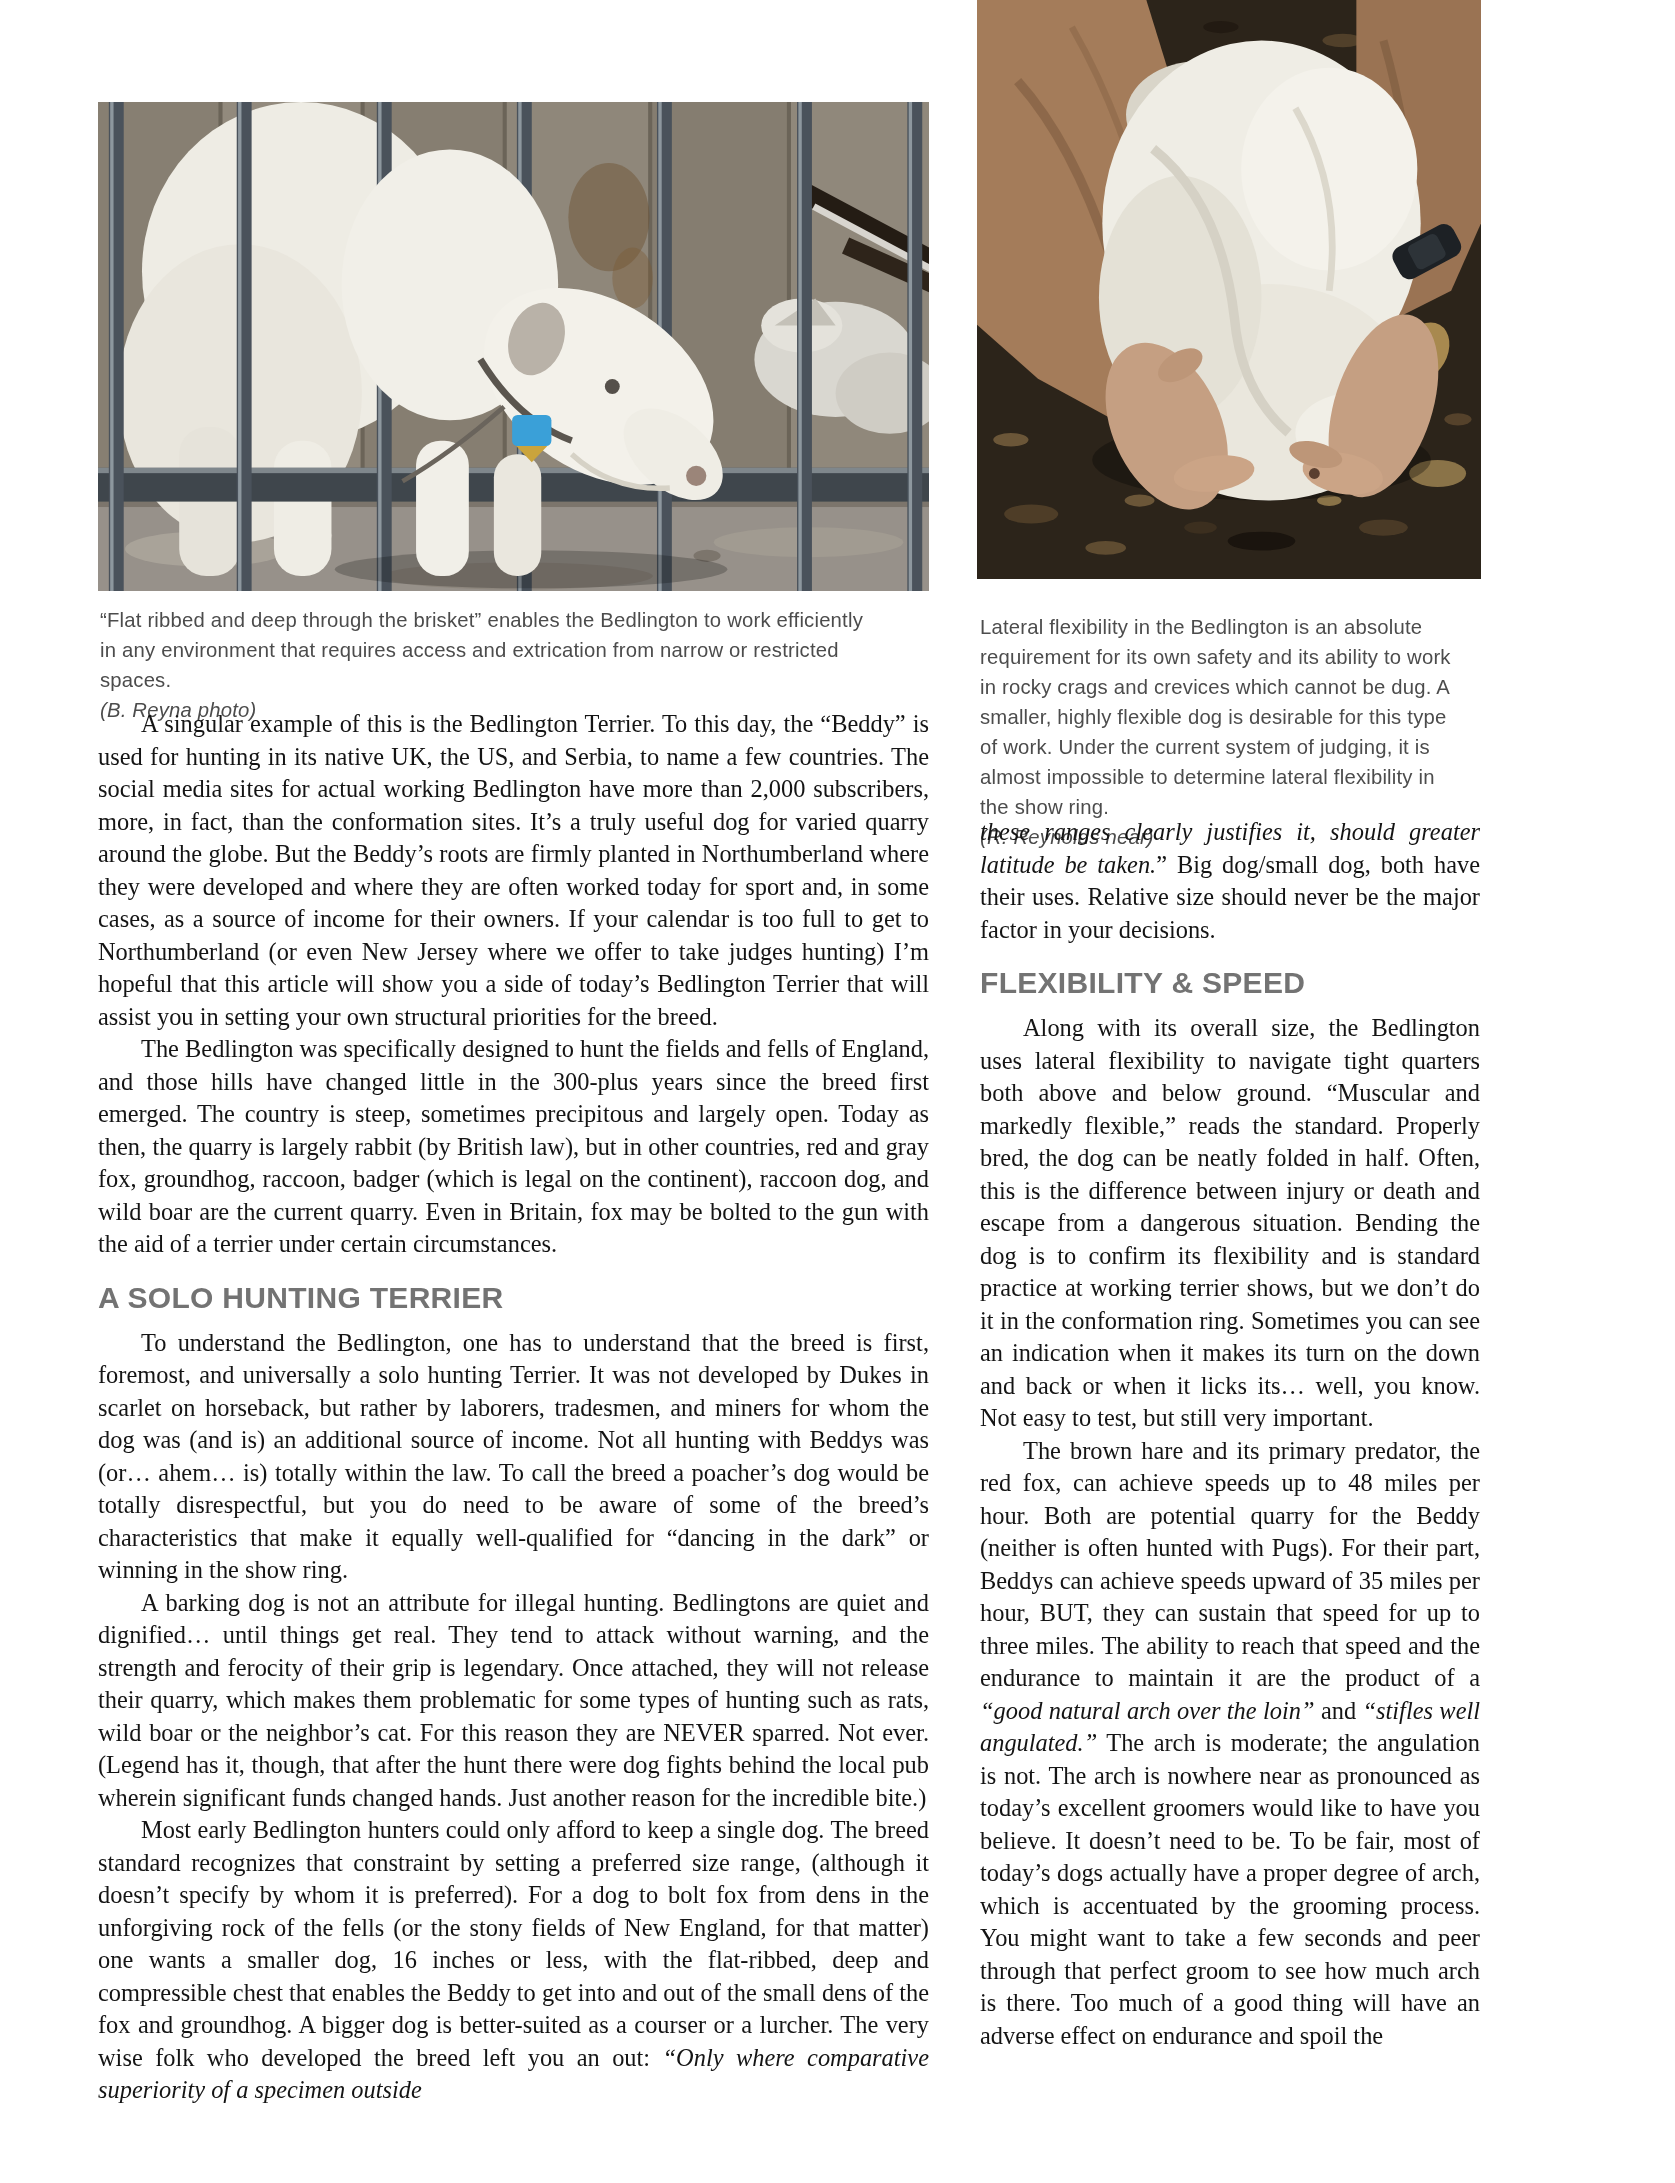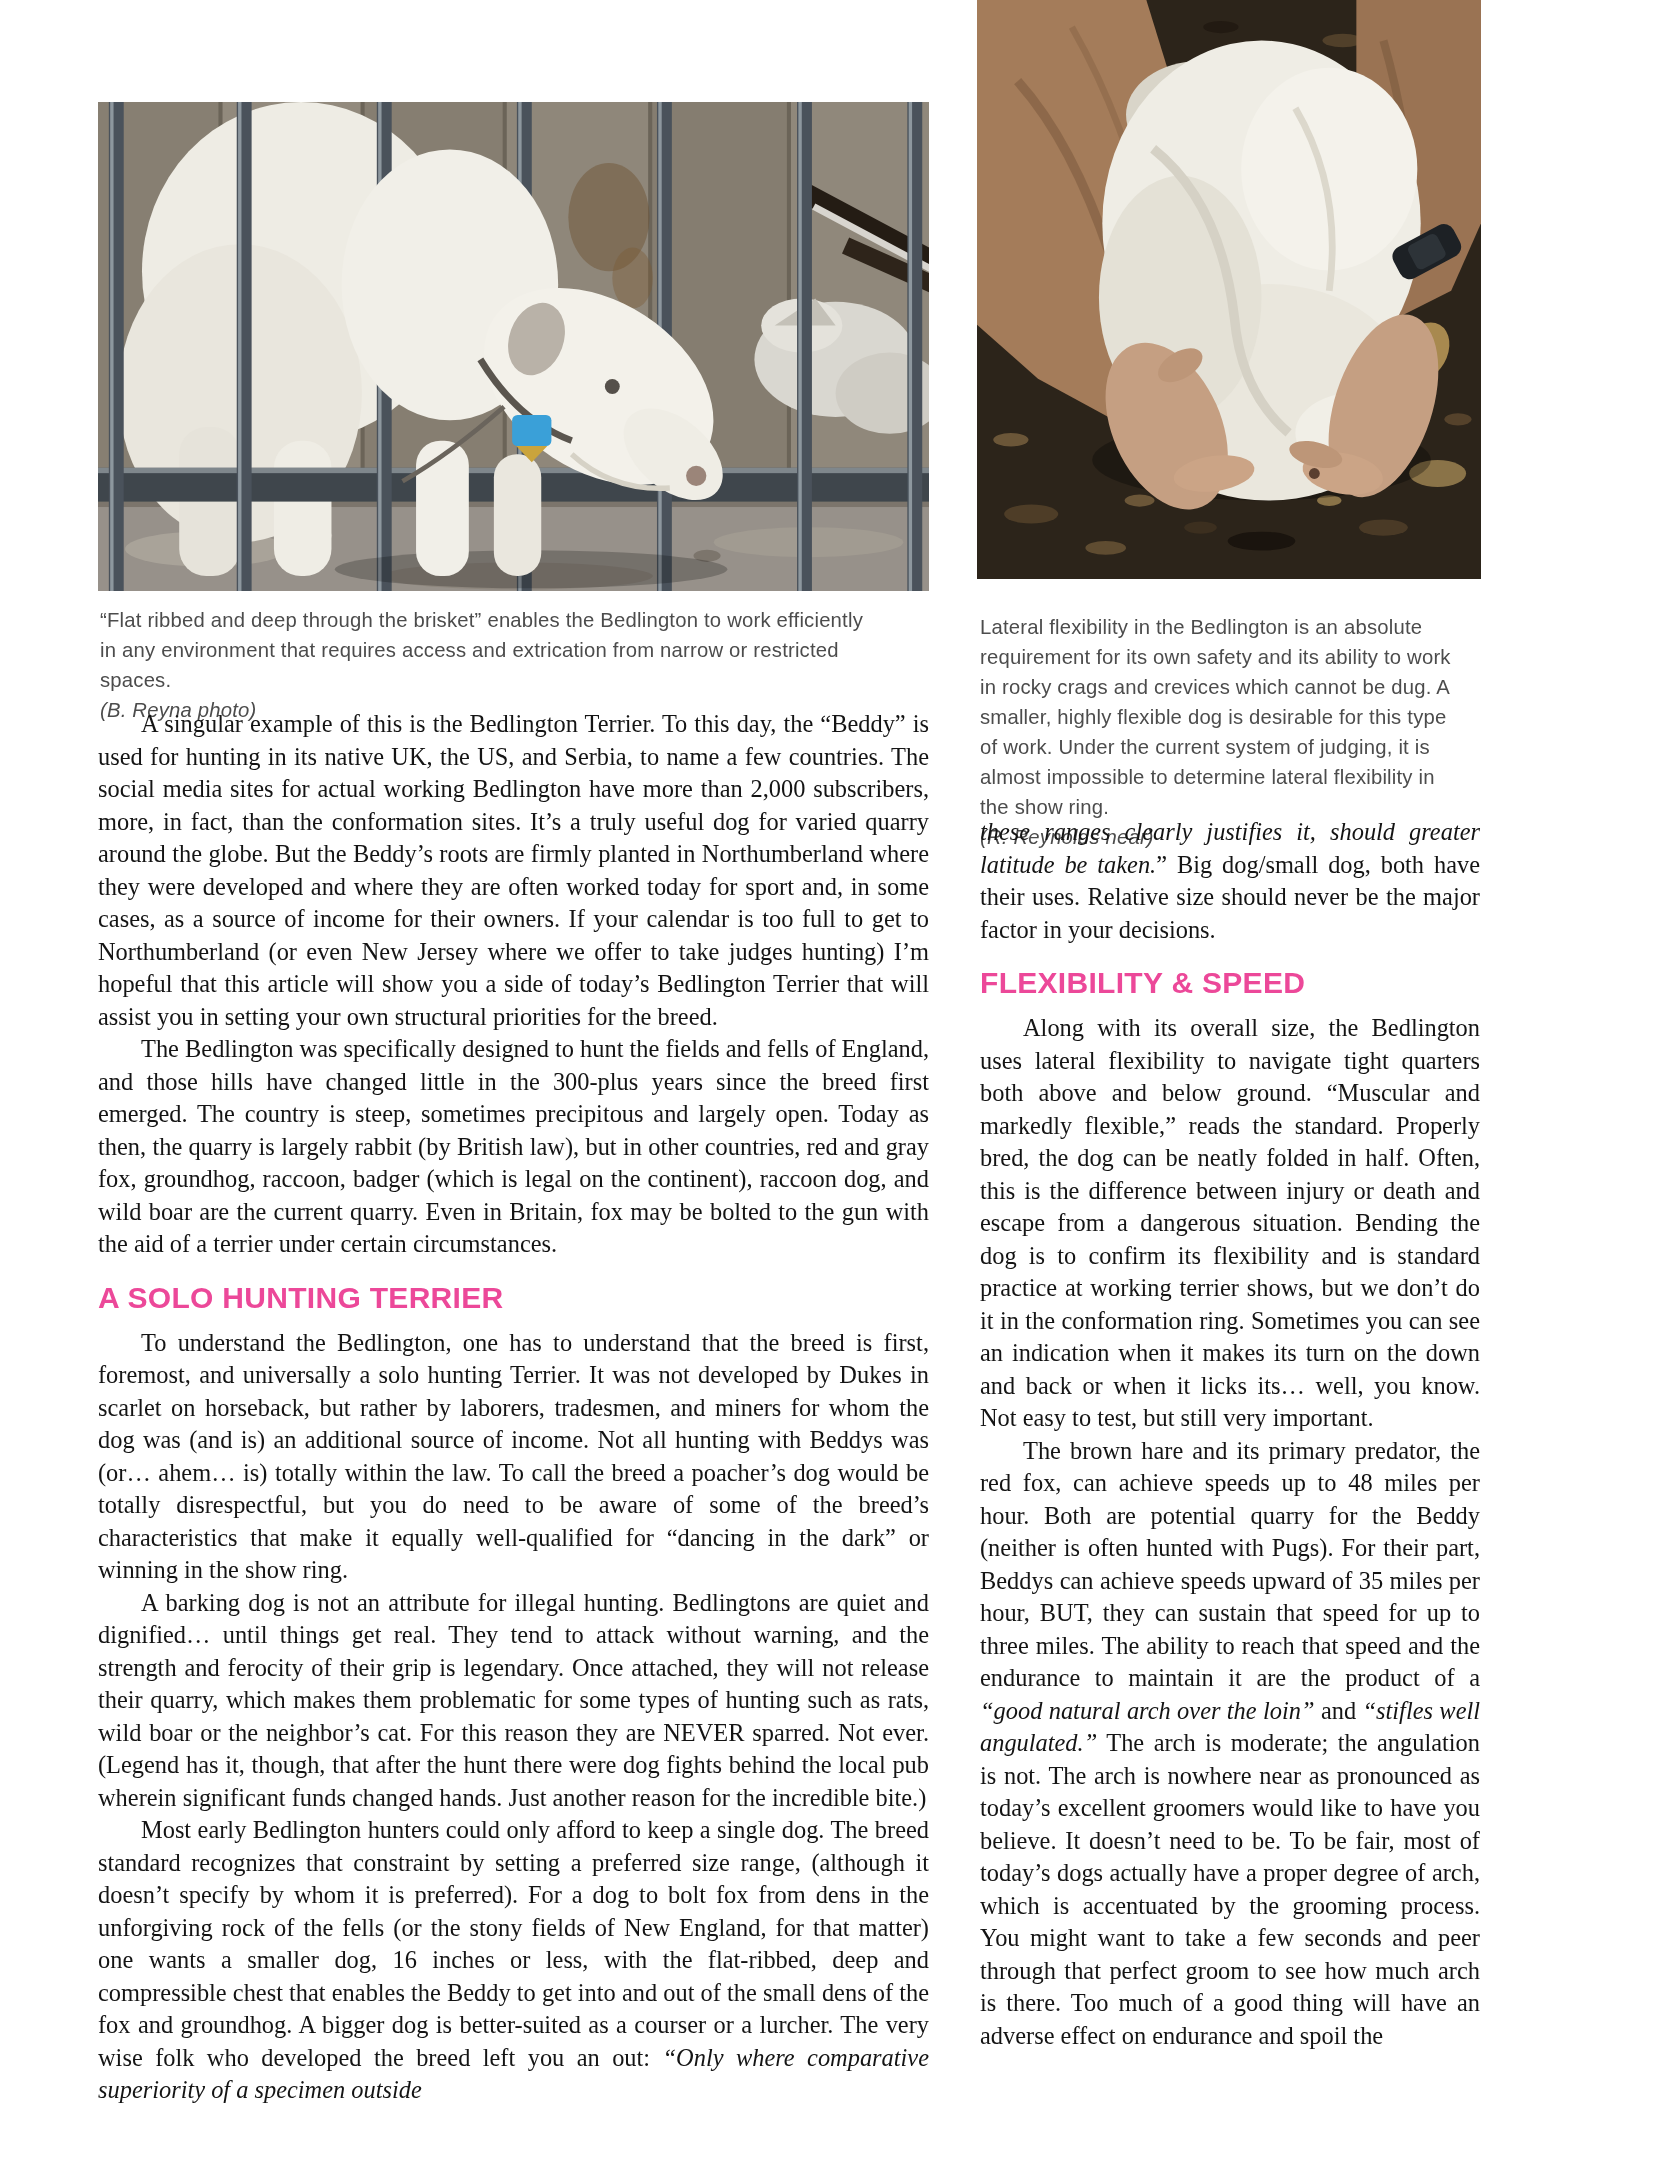--- a/index.html
+++ b/index.html
@@ -23,21 +23,21 @@
     position:absolute;font-size:24.4px;line-height:32.5px;color:#141414;
     text-align:justify;text-justify:inter-word;
   }
   #body-left{left:98px;top:708px;width:831px;}
   #body-right{left:980px;top:816px;width:500px;}
   .colbody p{margin:0;padding:0;}
   .colbody p.indent{text-indent:43px;}
   .colbody em{font-style:italic;}
   h2.col-heading{
     font-family:"Liberation Sans",sans-serif;font-weight:700;
-    color:#ec4899;font-size:30px;line-height:34px;letter-spacing:0.3px;
+    color:#737373;font-size:30px;line-height:34px;letter-spacing:0.3px;
     margin:20.3px 0 12.2px 0;text-align:left;
   }
 </style>
 </head>
 <body>
 
 <div class="page">
 
   <div class="photo" id="photo-left">
     <svg viewBox="0 0 1228 722" preserveAspectRatio="none">

